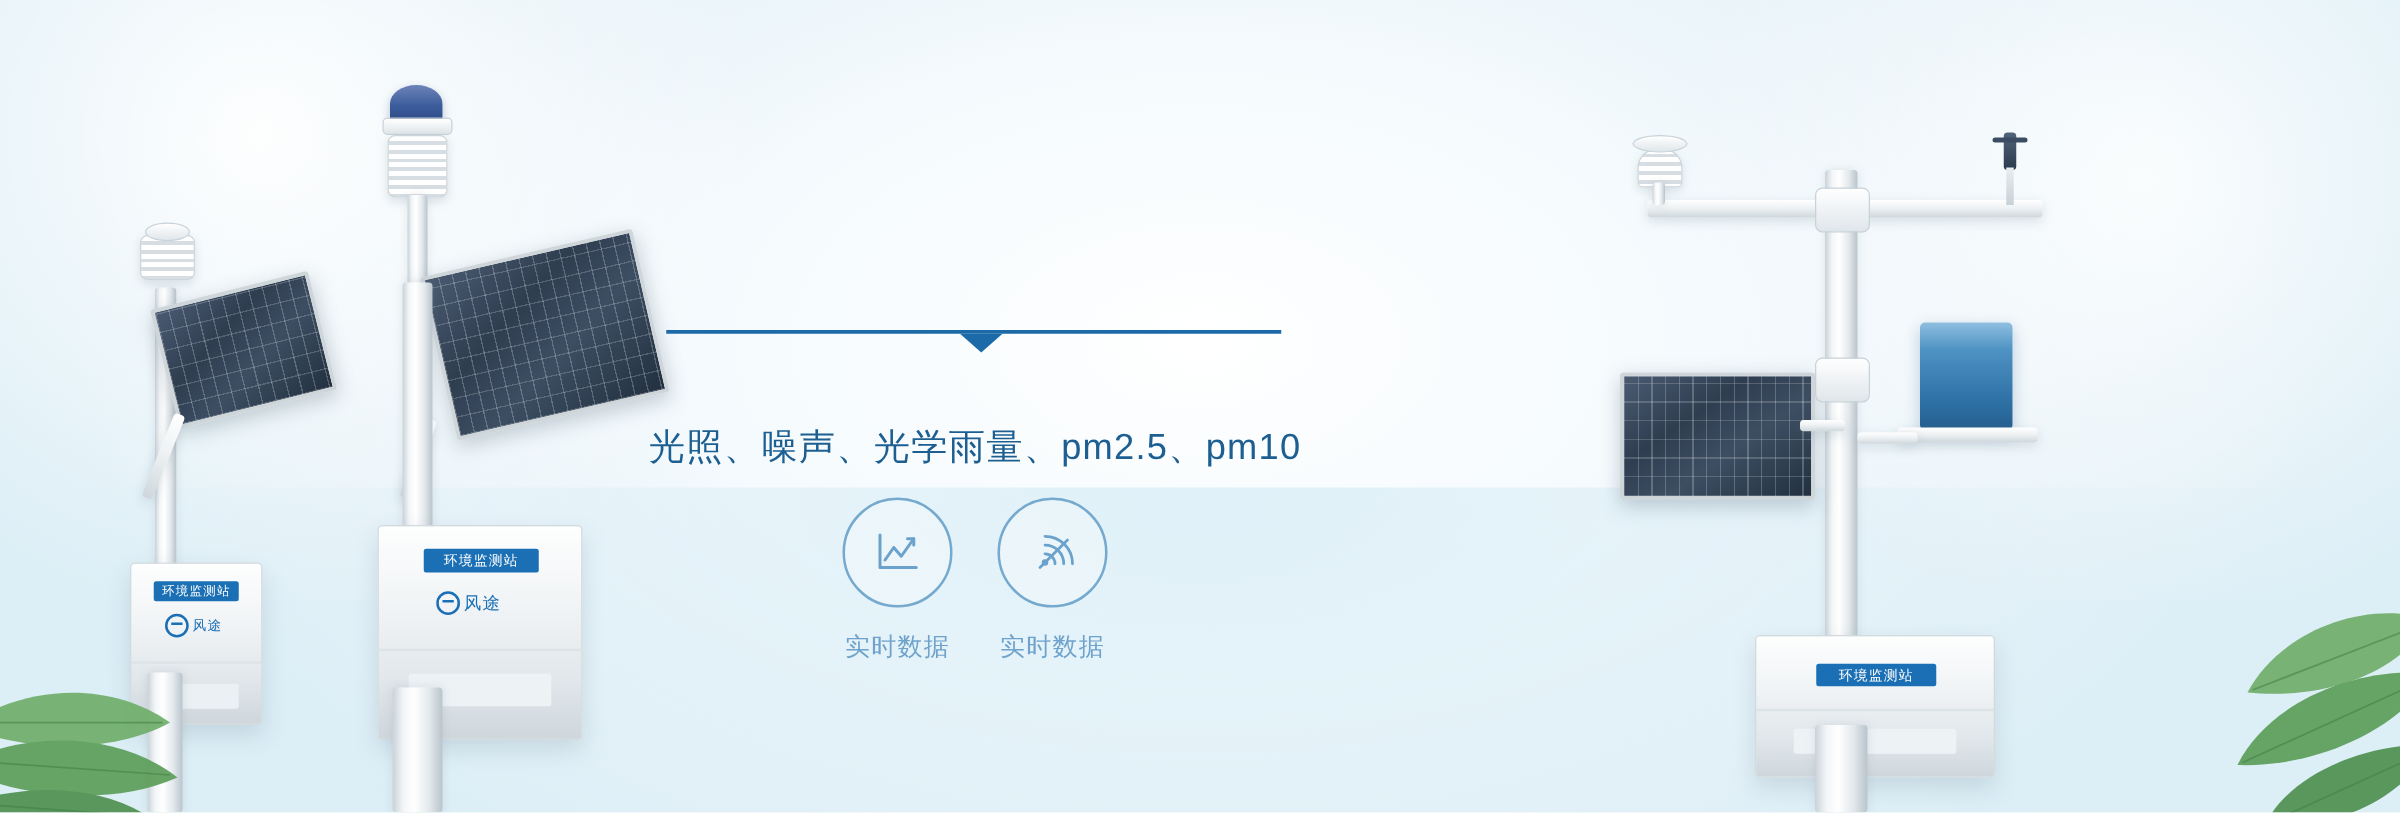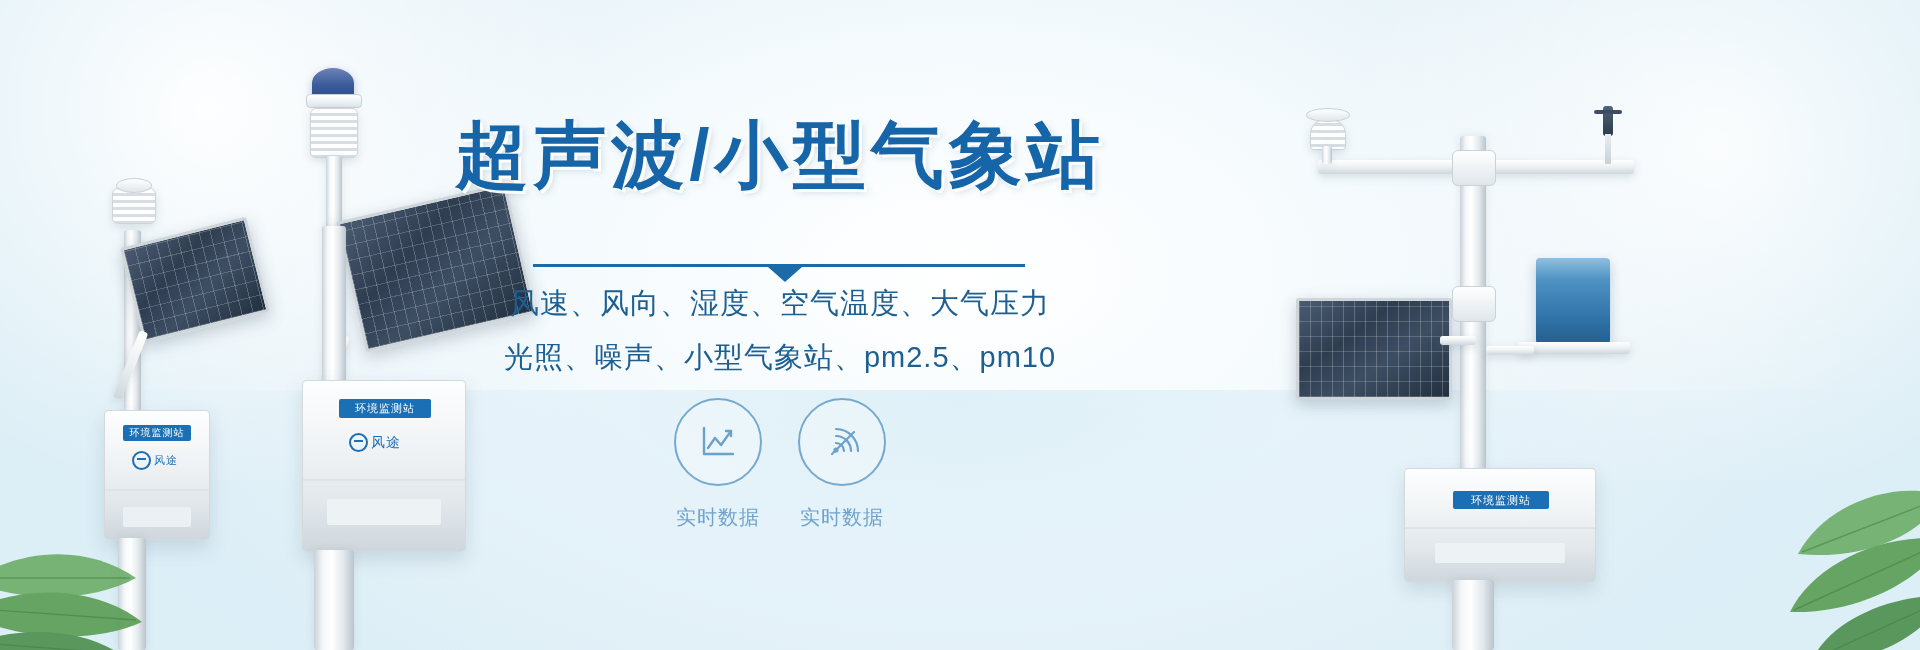--- a/index.html
+++ b/index.html
@@ -61,21 +61,21 @@
   .pole{position:absolute;background:linear-gradient(90deg,#c9d2d8 0%,#f3f6f8 22%,#ffffff 44%,#e2e8ec 74%,#b9c4cb 100%);
         border-radius:3px;box-shadow:0 0 8px rgba(120,140,155,.18);}
   .panel{position:absolute;border:3px solid #cfd6da;border-radius:3px;
     background:
       repeating-linear-gradient(90deg, rgba(255,255,255,.22) 0 1px, rgba(0,0,0,0) 1px 11px),
       repeating-linear-gradient(0deg, rgba(255,255,255,.18) 0 1px, rgba(0,0,0,0) 1px 15px),
       linear-gradient(145deg,#4a5b72 0%,#2f3d50 35%,#3d4e63 60%,#22303f 100%);
     box-shadow:0 5px 16px rgba(80,100,120,.3);}
   .cabinet{position:absolute;border-radius:4px;
     background:linear-gradient(180deg,#fdfefe 0%,#f0f3f5 40%,#e1e7eb 72%,#cfd7dc 100%);
-    border:1px solid #d3dade;box-shadow:0 8px 18px rgba(110,130,145,.22);}
+    border:1px solid #d3dade;box-shadow:0 8px 18px rgba(110,130,145,.22);margin-top:40px;}
   .cab-strip{position:absolute;left:0;right:0;background:linear-gradient(180deg,#e9eef1,#dde4e8);}
   .cab-tag{position:absolute;background:#1a6fb5;color:#fff;border-radius:2px;
     display:flex;align-items:center;justify-content:center;letter-spacing:1px;
     font-size:11px;white-space:nowrap;}
   .cab-logo{position:absolute;color:#1a6fb5;font-size:13px;letter-spacing:1px;white-space:nowrap;
     display:flex;align-items:center;gap:3px;}
   .cab-logo .mark{display:inline-block;width:15px;height:15px;border-radius:50%;
     border:2px solid #1a6fb5;position:relative;}
   .cab-logo .mark::after{content:"";position:absolute;left:3px;top:5px;width:9px;height:2px;background:#1a6fb5;}
   .disc{position:absolute;border-radius:50%;
@@ -210,29 +210,27 @@
     </g>
     <g stroke="#3f7f44" stroke-width="1.4" opacity="0.55" fill="none">
       <path d="M246 84 L122 132"></path>
         <path d="M246 130 L114 190"></path>
         <path d="M246 188 L136 238"></path>
     </g>
   </svg>
 
   <div class="center">
 
-    <div class="title">超声波/小型气象站</div>
 
     <div class="divider-wrap">
       <div class="divider-line"></div>
       <div class="divider-tri"></div>
     </div>
 
-    <div class="sub sub1">风速、风向、湿度、空气温度、大气压力</div>
-    <div class="sub sub2">光照、噪声、小型气象站、pm2.5、pm10</div>
+    <div class="sub sub2">光照、噪声、光学雨量、pm2.5、pm10</div>
 
     <div class="features">
 
       <div class="feat">
         <div class="circ">
           <svg width="44" height="44" viewBox="0 0 44 44" fill="none" stroke="#6aa2cc" stroke-width="2.4" stroke-linecap="round" stroke-linejoin="round">
             <path d="M8 8 V34 H37"></path>
             <path d="M12 28 L19 18 L25 25 L35 11"></path>
             <path d="M30 11 H35 V16"></path>
           </svg>

